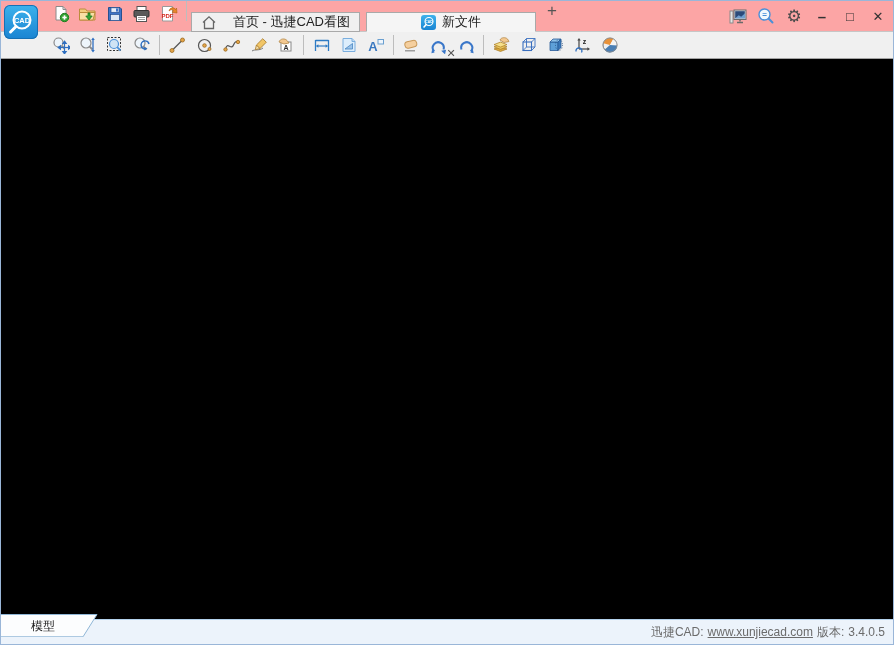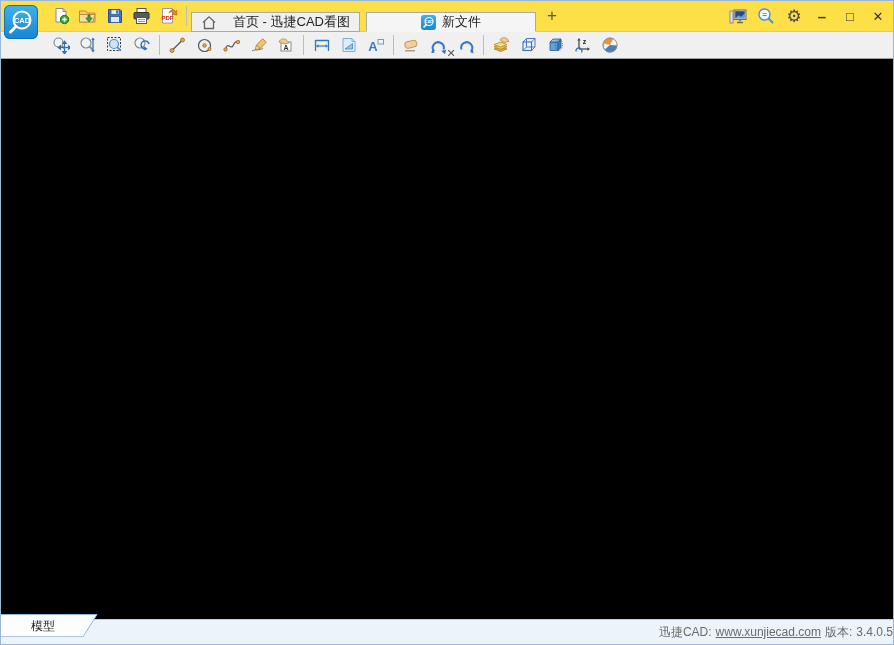--- a/index.html
+++ b/index.html
@@ -4,22 +4,22 @@
 <style>
   html,body{margin:0;padding:0;background:#888;}
   .window{
     width:894px;height:645px;display:flex;flex-direction:column;
     font-family:"Liberation Sans","DejaVu Sans",sans-serif;
     background:#f0f0f0;overflow:hidden;position:relative;
     border:1px solid #9ab6d8;box-sizing:border-box;
   }
   
   .titlebar{
-    height:30px;flex:0 0 30px;display:flex;align-items:center;
-    background:#fde047;border-bottom:1px solid #c6c6c6;position:relative;
+    height:30px;flex:0 0 30px;display:flex;
+    background:#fca5a5;border-bottom:1px solid #c6c6c6;position:relative;
   }
   .app-logo{
     position:absolute;left:3px;top:4px;width:34px;height:34px;z-index:20;
     background:linear-gradient(#3db2ec,#1a84d2);border-radius:6px;
     display:flex;align-items:center;justify-content:center;
     box-shadow:0 0 0 1px #1670b4 inset;
   }
   .logo-spacer{width:46px;flex:0 0 46px;}
   .tbtn{width:27px;height:26px;display:flex;align-items:center;justify-content:center;flex:0 0 auto;}
   .sep{width:1px;height:20px;background:#bdbdbd;margin:0 4px;flex:0 0 1px;}
@@ -48,21 +48,21 @@
     background:#f0f0f0;border-bottom:1px solid #a3a3a3;padding-left:46px;
   }
   
   .canvas{flex:1 1 auto;background:#000;}
   
   .statusbar{
     height:24px;flex:0 0 24px;background:#ecf3fb;border-top:1px solid #b4d2ec;
     display:flex;align-items:center;font-size:12px;color:#666;
   }
   .model-tab{position:relative;width:100px;height:36px;flex:0 0 100px;}
-  .status-right{margin-left:auto;display:flex;gap:4px;align-items:center;color:#6b6b6b;}
+  .status-right{margin-left:auto;padding-right:8px;display:flex;gap:4px;align-items:center;color:#6b6b6b;}
   .status-right a{color:#6b6b6b;text-decoration:underline;}
   svg{display:block;}
   svg text{font-family:"Liberation Sans","DejaVu Sans",sans-serif;}
 </style>
 </head>
 <body>
 
 <div class="window">
 
   <div class="titlebar">

